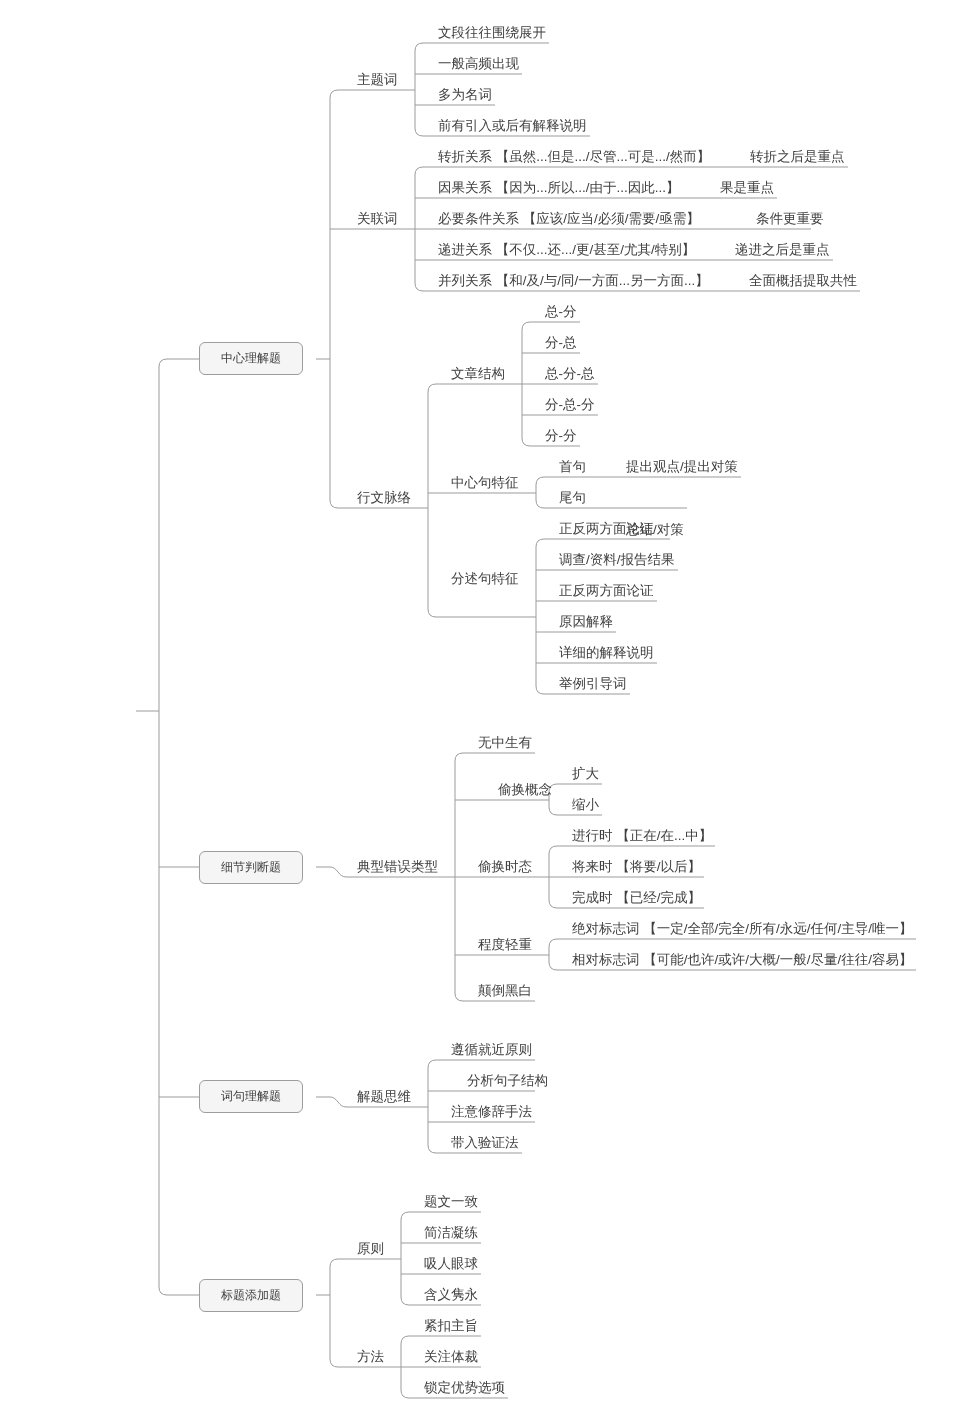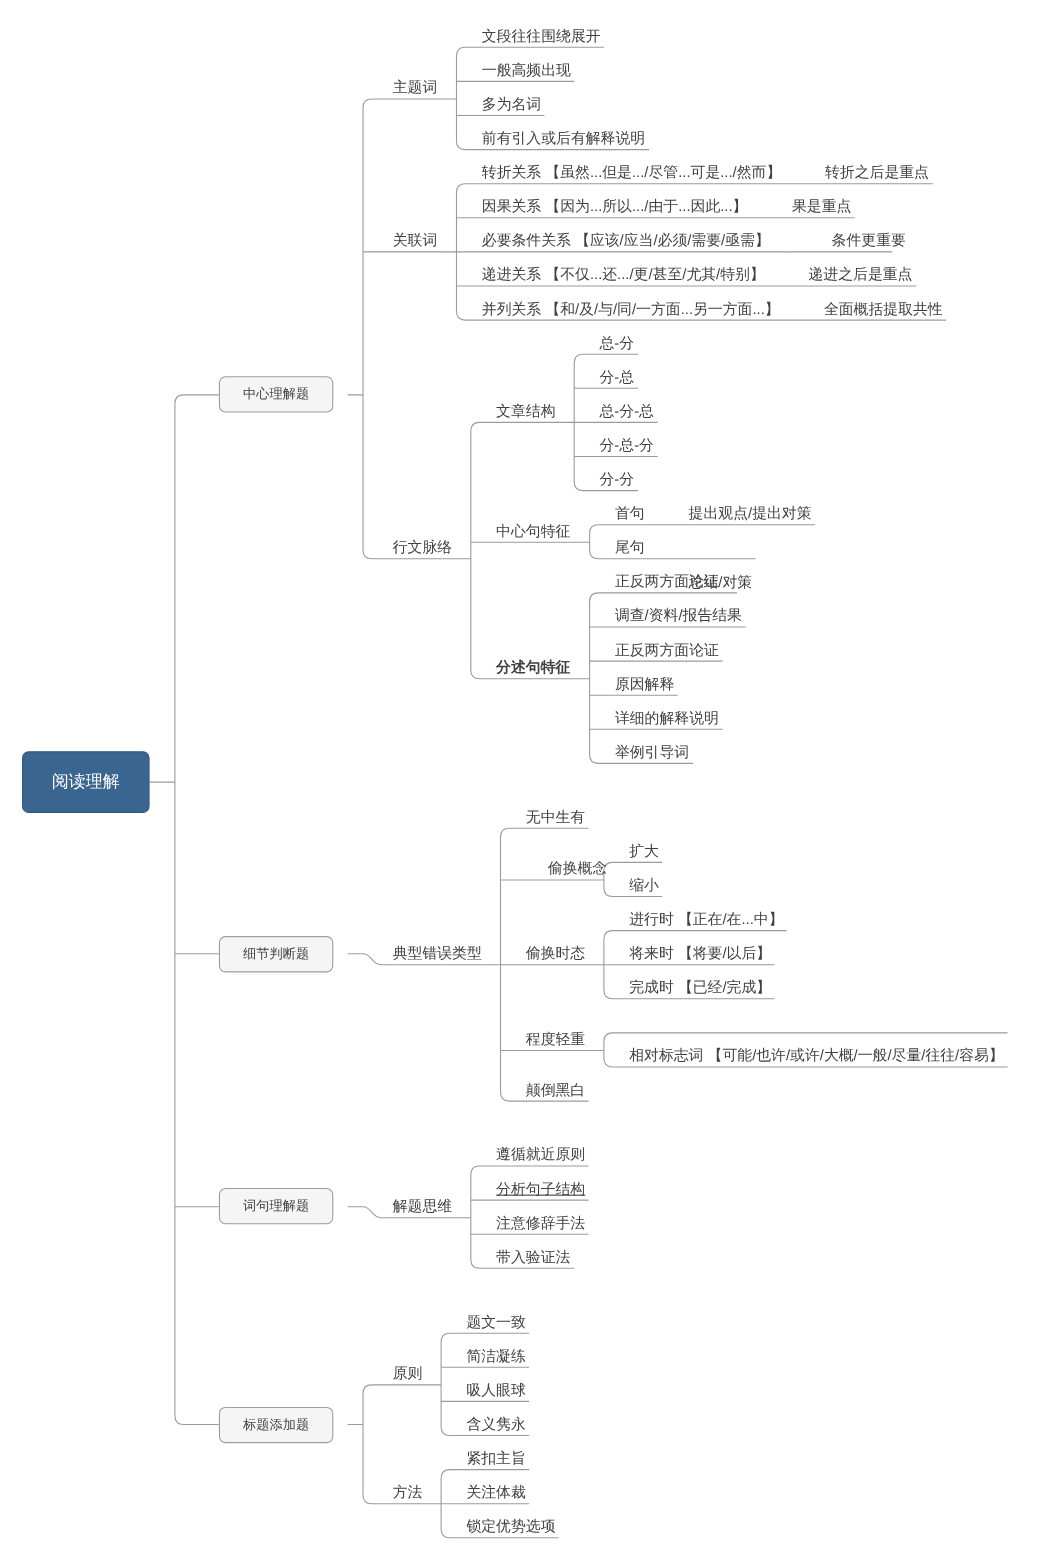--- a/index.html
+++ b/index.html
@@ -26,21 +26,20 @@
     border-radius:6px;color:var(--root-text,#ffffff);
   }
 </style>
 </head>
 <body>
 
 <div id="map" style="--root-bg: #3a6590; --root-border: #34597e; --root-text: #ffffff; --box-bg: #f5f5f5; --box-border: #9d9d9d; --text-color: #404040;">
   <svg id="wires" xmlns="http://www.w3.org/2000/svg" width="954" height="1421">
       <path d="M 136 711 L 159 711 M 159 367 L 159 1287 M 159 367 Q 159 359 167 359 L 199 359 M 159 867 L 199 867 M 159 1097 L 199 1097 M 159 1287 Q 159 1295 167 1295 L 199 1295 M 316 359 L 330 359 M 330 98 L 330 500 M 330 98 Q 330 90 338 90 L 401 90 M 330 229 L 401 229 M 330 500 Q 330 508 338 508 L 414 508 M 401 90 L 415 90 M 415 51 L 415 128 M 415 51 Q 415 43 423 43 L 549 43 M 415 74 L 522 74 M 415 105 L 495 105 M 415 128 Q 415 136 423 136 L 590 136 M 401 229 L 415 229 M 415 175 L 415 283 M 415 175 Q 415 167 423 167 L 713 167 M 415 198 L 683 198 M 415 229 L 703 229 M 415 260 L 698 260 M 415 283 Q 415 291 423 291 L 712 291 M 713 167 L 727 167 M 727 167 L 848 167 M 683 198 L 697 198 M 697 198 L 777 198 M 703 229 L 717 229 M 717 229 L 811 229 M 698 260 L 712 260 M 712 260 L 833 260 M 712 291 L 726 291 M 726 291 L 860 291 M 414 508 L 428 508 M 428 392 L 428 609 M 428 392 Q 428 384 436 384 L 508 384 M 428 493 L 522 493 M 428 609 Q 428 617 436 617 L 522 617 M 508 384 L 522 384 M 522 330 L 522 438 M 522 330 Q 522 322 530 322 L 580 322 M 522 353 L 580 353 M 522 384 L 598 384 M 522 415 L 598 415 M 522 438 Q 522 446 530 446 L 580 446 M 522 493 L 536 493 M 536 485 L 536 500 M 536 485 Q 536 477 544 477 L 589 477 M 536 500 Q 536 508 544 508 L 589 508 M 589 477 L 603 477 M 603 477 L 741 477 M 589 508 L 603 508 M 603 508 L 687 508 M 522 617 L 536 617 M 536 547 L 536 686 M 536 547 Q 536 539 544 539 L 670 539 M 536 570 L 678 570 M 536 601 L 657 601 M 536 632 L 616 632 M 536 663 L 657 663 M 536 686 Q 536 694 544 694 L 630 694 M 316 867 L 330 867 M 330 867 C 338 867 338 877 346 877 L 441 877 M 441 877 L 455 877 M 455 761 L 455 993 M 455 761 Q 455 753 463 753 L 535 753 M 455 800 L 535 800 M 455 877 L 535 877 M 455 955 L 535 955 M 455 993 Q 455 1001 463 1001 L 535 1001 M 535 800 L 549 800 M 549 792 L 549 807 M 549 792 Q 549 784 557 784 L 602 784 M 549 807 Q 549 815 557 815 L 602 815 M 535 877 L 549 877 M 549 854 L 549 900 M 549 854 Q 549 846 557 846 L 715 846 M 549 877 L 704 877 M 549 900 Q 549 908 557 908 L 704 908 M 535 955 L 549 955 M 549 947 L 549 962 M 549 947 Q 549 939 557 939 L 916 939 M 549 962 Q 549 970 557 970 L 916 970 M 316 1097 L 330 1097 M 330 1097 C 338 1097 338 1107 346 1107 L 414 1107 M 414 1107 L 428 1107 M 428 1068 L 428 1145 M 428 1068 Q 428 1060 436 1060 L 535 1060 M 428 1091 L 535 1091 M 428 1122 L 535 1122 M 428 1145 Q 428 1153 436 1153 L 522 1153 M 316 1295 L 330 1295 M 330 1267 L 330 1359 M 330 1267 Q 330 1259 338 1259 L 387 1259 M 330 1359 Q 330 1367 338 1367 L 387 1367 M 387 1259 L 401 1259 M 401 1220 L 401 1297 M 401 1220 Q 401 1212 409 1212 L 481 1212 M 401 1243 L 481 1243 M 401 1274 L 481 1274 M 401 1297 Q 401 1305 409 1305 L 481 1305 M 387 1367 L 401 1367 M 401 1344 L 401 1390 M 401 1344 Q 401 1336 409 1336 L 481 1336 M 401 1367 L 481 1367 M 401 1390 Q 401 1398 409 1398 L 508 1398 " fill="none" stroke="#9b9b9b" stroke-width="1"></path>
     </svg>
-<div class="lbl lbl-root" style="left: 20px; top: 683px;">阅读理解</div>
     <div class="lbl lbl-box" style="left: 199px; top: 342px;">中心理解题</div>
     <div class="lbl lbl-line" style="left: 354px; top: 70px;">主题词</div>
     <div class="lbl lbl-line" style="left: 435px; top: 23px;">文段往往围绕展开</div>
     <div class="lbl lbl-line" style="left: 435px; top: 54px;">一般高频出现</div>
     <div class="lbl lbl-line" style="left: 435px; top: 85px;">多为名词</div>
     <div class="lbl lbl-line" style="left: 435px; top: 116px;">前有引入或后有解释说明</div>
     <div class="lbl lbl-line" style="left: 354px; top: 209px;">关联词</div>
     <div class="lbl lbl-line" style="left: 435px; top: 147px;">转折关系 【虽然...但是.../尽管...可是.../然而】</div>
     <div class="lbl lbl-line" style="left: 747px; top: 147px;">转折之后是重点</div>
     <div class="lbl lbl-line" style="left: 435px; top: 178px;">因果关系 【因为...所以.../由于...因此...】</div>
@@ -56,44 +55,45 @@
     <div class="lbl lbl-line" style="left: 542px; top: 302px;">总-分</div>
     <div class="lbl lbl-line" style="left: 542px; top: 333px;">分-总</div>
     <div class="lbl lbl-line" style="left: 542px; top: 364px;">总-分-总</div>
     <div class="lbl lbl-line" style="left: 542px; top: 395px;">分-总-分</div>
     <div class="lbl lbl-line" style="left: 542px; top: 426px;">分-分</div>
     <div class="lbl lbl-line" style="left: 448px; top: 473px;">中心句特征</div>
     <div class="lbl lbl-line" style="left: 556px; top: 457px;">首句</div>
     <div class="lbl lbl-line" style="left: 623px; top: 457px;">提出观点/提出对策</div>
     <div class="lbl lbl-line" style="left: 556px; top: 488px;">尾句</div>
     <div class="lbl lbl-line" style="left: 623px; top: 488px; margin-top: 32px;">总结/对策</div>
-    <div class="lbl lbl-line" style="left: 448px; top: 597px; font-weight: bold;">分述句特征</div>
+    <div class="lbl lbl-line" style="left: 448px; top: 569px;">分述句特征</div>
     <div class="lbl lbl-line" style="left: 556px; top: 519px;">正反两方面论证</div>
     <div class="lbl lbl-line" style="left: 556px; top: 550px;">调查/资料/报告结果</div>
     <div class="lbl lbl-line" style="left: 556px; top: 581px;">正反两方面论证</div>
     <div class="lbl lbl-line" style="left: 556px; top: 612px;">原因解释</div>
     <div class="lbl lbl-line" style="left: 556px; top: 643px;">详细的解释说明</div>
     <div class="lbl lbl-line" style="left: 556px; top: 674px;">举例引导词</div>
     <div class="lbl lbl-box" style="left: 199px; top: 851px;">细节判断题</div>
     <div class="lbl lbl-line" style="left: 354px; top: 857px;">典型错误类型</div>
     <div class="lbl lbl-line" style="left: 475px; top: 733px;">无中生有</div>
     <div class="lbl lbl-line" style="left: 475px; top: 780px; margin-left: 20px;">偷换概念</div>
     <div class="lbl lbl-line" style="left: 569px; top: 764px;">扩大</div>
     <div class="lbl lbl-line" style="left: 569px; top: 795px;">缩小</div>
     <div class="lbl lbl-line" style="left: 475px; top: 857px;">偷换时态</div>
     <div class="lbl lbl-line" style="left: 569px; top: 826px;">进行时 【正在/在...中】</div>
     <div class="lbl lbl-line" style="left: 569px; top: 857px;">将来时 【将要/以后】</div>
     <div class="lbl lbl-line" style="left: 569px; top: 888px;">完成时 【已经/完成】</div>
     <div class="lbl lbl-line" style="left: 475px; top: 935px;">程度轻重</div>
+    <div class="lbl lbl-line" style="left: 569px; top: 919px;">绝对标志词 【一定/全部/完全/所有/永远/任何/主导/唯一】</div>
     <div class="lbl lbl-line" style="left: 569px; top: 950px;">相对标志词 【可能/也许/或许/大概/一般/尽量/往往/容易】</div>
     <div class="lbl lbl-line" style="left: 475px; top: 981px;">颠倒黑白</div>
     <div class="lbl lbl-box" style="left: 199px; top: 1080px;">词句理解题</div>
     <div class="lbl lbl-line" style="left: 354px; top: 1087px;">解题思维</div>
     <div class="lbl lbl-line" style="left: 448px; top: 1040px;">遵循就近原则</div>
-    <div class="lbl lbl-line" style="left: 448px; top: 1071px; text-decoration: underline;">分析句子结构</div>
+    <div class="lbl lbl-line" style="left: 464px; top: 1071px;">分析句子结构</div>
     <div class="lbl lbl-line" style="left: 448px; top: 1102px;">注意修辞手法</div>
     <div class="lbl lbl-line" style="left: 448px; top: 1133px;">带入验证法</div>
     <div class="lbl lbl-box" style="left: 199px; top: 1279px;">标题添加题</div>
     <div class="lbl lbl-line" style="left: 354px; top: 1239px;">原则</div>
     <div class="lbl lbl-line" style="left: 421px; top: 1192px;">题文一致</div>
     <div class="lbl lbl-line" style="left: 421px; top: 1223px;">简洁凝练</div>
     <div class="lbl lbl-line" style="left: 421px; top: 1254px; font-family: Liberation Serif, serif;">吸人眼球</div>
     <div class="lbl lbl-line" style="left: 421px; top: 1285px; text-align: center;">含义隽永</div>
     <div class="lbl lbl-line" style="left: 354px; top: 1347px;">方法</div>
     <div class="lbl lbl-line" style="left: 421px; top: 1316px;">紧扣主旨</div>

